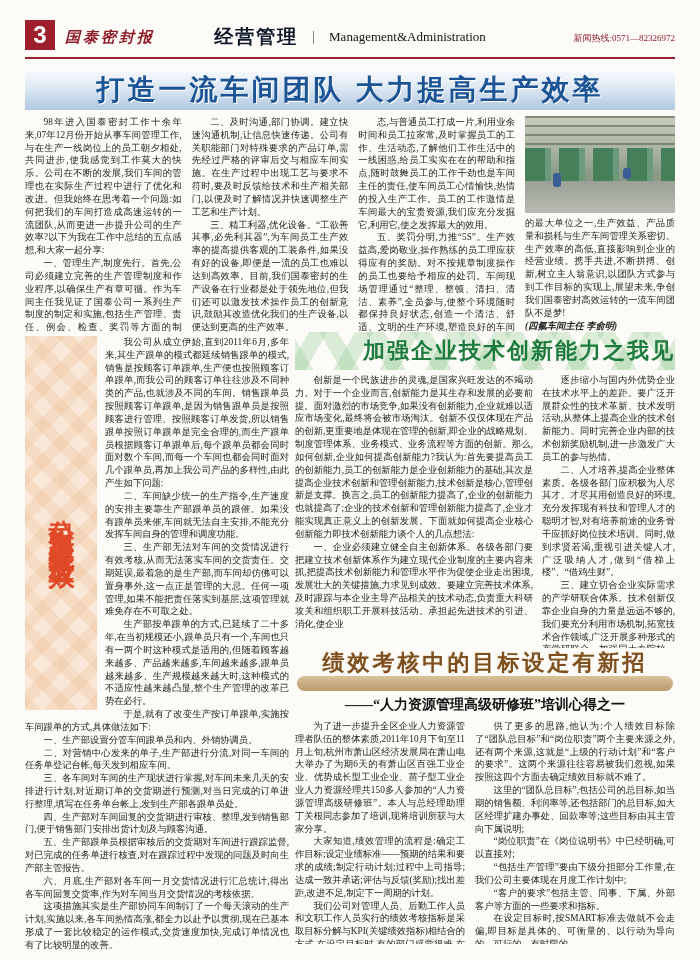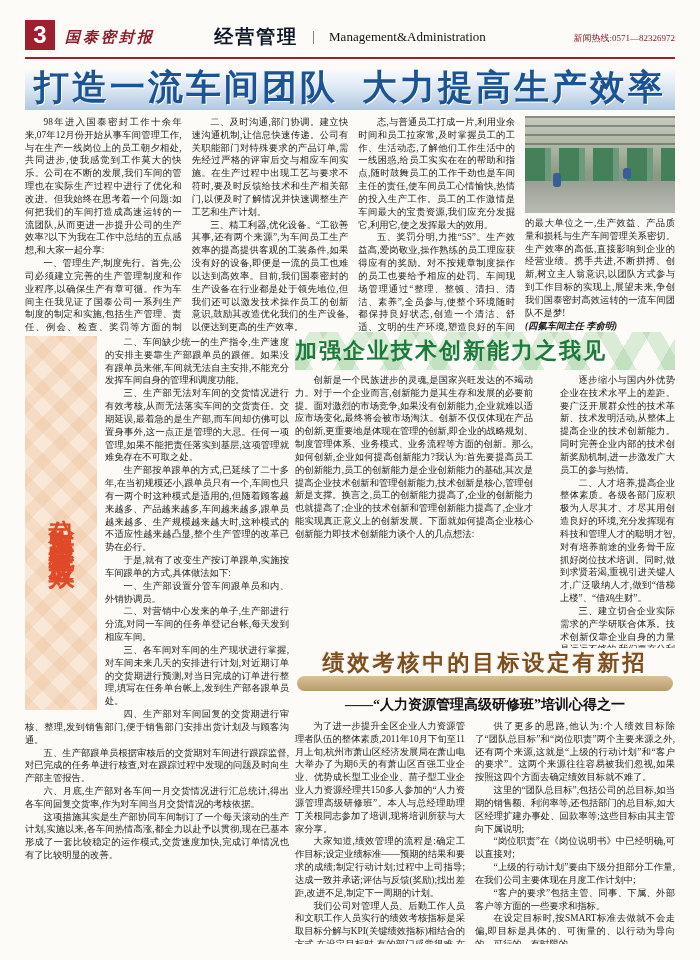--- a/index.html
+++ b/index.html
@@ -16,21 +16,21 @@
   .sec-cn{color:#0f172a;font-family:"Liberation Sans",sans-serif;font-size:19px;font-weight:bold;letter-spacing:2px;vertical-align:middle;}
   .sec-sep{color:#555;font-size:14px;margin:0 10px;vertical-align:middle;}
   .sec-en{color:#111;font-size:13px;font-weight:normal;vertical-align:middle;}
   .hotline{position:absolute;right:0;top:12px;color:#8d1b28;font-size:9px;}
   .hrule{position:absolute;left:25px;top:57px;width:650px;height:2px;background:#96222e;}
 
   
   .banner{position:absolute;left:25px;top:70px;width:650px;height:40px;
           background:linear-gradient(180deg,#f8fafd 0%,#dde8f3 45%,#b0c8e0 100%);
           text-align:center;}
-  .banner span{font-family:Liberation Mono, monospace;font-weight:bold;font-size:35px;line-height:40px;
+  .banner span{font-family:Liberation Sans, sans-serif;font-weight:bold;font-size:28px;line-height:40px;
           color:#1b5394;letter-spacing:3px;text-shadow:1px 1px 0 #ffffff;}
 
   
   .bodytext p{margin:0;font-size:9.3px;line-height:1.38;text-align:justify;text-indent:2em;}
   .bodytext p.noindent{text-indent:0;}
   .byline{margin-top:3px;font-size:9.5px;font-weight:bold;font-style:italic;text-align:right;text-indent:0 !important;}
 
   
   .art1{position:absolute;left:25px;top:116px;width:650px;height:216px;display:flex;gap:10px;}
   .art1 .col{flex:1 1 0;overflow:hidden;}
@@ -52,26 +52,26 @@
   .vtitle{float:left;width:72px;height:374px;margin:0 8px 6px 0;
           background-color:#f9e8d7;
           background-image:repeating-linear-gradient(45deg,rgba(233,176,128,.22) 0 12px,transparent 12px 26px),
                            repeating-linear-gradient(-45deg,rgba(233,176,128,.22) 0 12px,transparent 12px 26px);
           display:flex;align-items:center;justify-content:center;}
   .vtitle span{writing-mode:vertical-rl;text-orientation:upright;color:#e04a28;
           font-weight:bold;font-size:26px;letter-spacing:4px;line-height:1;}
 
   
   .art3{position:absolute;left:295px;top:332px;width:380px;}
-  .art3 .gtitle{height:38px;text-align:left;
+  .art3 .gtitle{height:38px;text-align:right;
           background-image:repeating-linear-gradient(60deg,rgba(140,200,140,.30) 0 16px,transparent 16px 40px),
                            repeating-linear-gradient(-60deg,rgba(140,200,140,.30) 0 16px,transparent 16px 40px);}
   .art3 .gtitle span{font-family:"Liberation Sans",sans-serif;font-weight:bold;font-size:22px;line-height:38px;
           color:#1c7a3d;letter-spacing:2px;}
-  .art3 .cols{display:flex;gap:27px;height:274px;margin-top:4px;}
+  .art3 .cols{display:flex;gap:9px;height:274px;margin-top:4px;}
   .art3 .colA{flex:0 0 238px;overflow:hidden;}
   .art3 .colB{flex:1 1 0;overflow:hidden;}
 
   
   .art4{position:absolute;left:295px;top:648px;width:380px;}
   .a4head{position:relative;height:46px;text-align:center;}
   .a4ribbon{position:absolute;left:2px;right:2px;bottom:3px;height:15px;border-radius:8px;
           background:linear-gradient(180deg,#d9c29a 0%,#b99a6c 100%);}
   .a4head span{position:relative;font-weight:bold;font-size:22px;letter-spacing:3px;color:#7d4e1e;
           text-shadow:1px 1px 0 #fff,-1px -1px 0 #f4e8d4;}
@@ -101,21 +101,21 @@
     <span>打造一流车间团队  大力提高生产效率</span>
   </div>
 
   <div class="art1 bodytext">
     <div class="col">
         <p>98年进入国泰密封工作十余年来,07年12月份开始从事车间管理工作,与在生产一线岗位上的员工朝夕相处,共同进步,使我感觉到工作莫大的快乐。公司在不断的发展,我们车间的管理也在实际生产过程中进行了优化和改进。但我始终在思考着一个问题:如何把我们的车间打造成高速运转的一流团队,从而更进一步提升公司的生产效率?以下为我在工作中总结的五点感想,和大家一起分享:</p>
         <p>一、管理生产,制度先行。首先,公司必须建立完善的生产管理制度和作业程序,以确保生产有章可循。作为车间主任我见证了国泰公司一系列生产制度的制定和实施,包括生产管理、责任、例会、检查、奖罚等方面的制度。随着企业的发展,规章也要因时而变,进一步完善我们的生产制度。</p>
       </div>
     <div class="col">
         <p>二、及时沟通,部门协调。建立快速沟通机制,让信息快速传递。公司有关职能部门对特殊要求的产品订单,需先经过严格的评审后交与相应车间实施。在生产过程中出现工艺与要求不符时,要及时反馈给技术和生产相关部门,以便及时了解情况并快速调整生产工艺和生产计划。</p>
-        <p>三、精工利器,优化设备。“工欲善其事,还有两个来源”,为车间员工生产效率的提高提供客观的工装条件,如果没有好的设备,即便是一流的员工也难以达到高效率。目前,我们国泰密封的生产设备在行业都是处于领先地位,但我们还可以激发技术操作员工的创新意识,鼓励其改造优化我们的生产设备,以便达到更高的生产效率。</p>
+        <p>三、精工利器,优化设备。“工欲善其事,必先利其器”,为车间员工生产效率的提高提供客观的工装条件,如果没有好的设备,即便是一流的员工也难以达到高效率。目前,我们国泰密封的生产设备在行业都是处于领先地位,但我们还可以激发技术操作员工的创新意识,鼓励其改造优化我们的生产设备,以便达到更高的生产效率。</p>
       </div>
     <div class="col">
         <p>态,与普通员工打成一片,利用业余时间和员工拉家常,及时掌握员工的工作、生活动态,了解他们工作生活中的一线困惑,给员工实实在在的帮助和指点,随时鼓舞员工的工作干劲也是车间主任的责任,使车间员工心情愉快,热情的投入生产工作。员工的工作激情是车间最大的宝贵资源,我们应充分发掘它,利用它,使之发挥最大的效用。</p>
         <p>五、奖罚分明,力推“5S”。生产效益高,爱岗敬业,操作熟练的员工理应获得应有的奖励。对不按规章制度操作的员工也要给予相应的处罚。车间现场管理通过“整理、整顿、清扫、清洁、素养”,全员参与,使整个环境随时都保持良好状态,创造一个清洁、舒适、文明的生产环境,塑造良好的车间形象,增强归属感。</p>
       </div>
     <div class="col4">
       <div class="photo">
         <div class="beams"></div>
         <div class="machines"></div>
         <div class="floor"></div>
@@ -127,20 +127,21 @@
         </div>
       <p class="byline">(四氟车间主任  李俞明)</p>
     </div>
   </div>
 
   <div class="art2 bodytext">
     <div class="vtitle">
       <span>公司生产跟单流程再造显效</span>
     </div>
     <div>
+        <p>我公司从成立伊始,直到2011年6月,多年来,其生产跟单的模式都延续销售跟单的模式,销售是按顾客订单跟单,生产便也按照顾客订单跟单,而我公司的顾客订单往往涉及不同种类的产品,也就涉及不同的车间。销售跟单员按照顾客订单跟单,是因为销售跟单员是按照顾客进行管理、按照顾客订单发货,所以销售跟单按照订单跟单是完全合理的,而生产跟单员根据顾客订单跟单后,每个跟单员都会同时面对数个车间,而每一个车间也都会同时面对几个跟单员,再加上我公司产品的多样性,由此产生如下问题:</p>
         <p>二、车间缺少统一的生产指令,生产速度的安排主要靠生产部跟单员的跟催。如果没有跟单员来催,车间就无法自主安排,不能充分发挥车间自身的管理和调度功能。</p>
         <p>三、生产部无法对车间的交货情况进行有效考核,从而无法落实车间的交货责任。交期延误,最着急的是生产部,而车间却仿佛可以置身事外,这一点正是管理的大忌。任何一项管理,如果不能把责任落实到基层,这项管理就难免存在不可取之处。</p>
         <p>生产部按单跟单的方式,已延续了二十多年,在当初规模还小,跟单员只有一个,车间也只有一两个时这种模式是适用的,但随着顾客越来越多、产品越来越多,车间越来越多,跟单员越来越多、生产规模越来越大时,这种模式的不适应性越来越凸显,整个生产管理的改革已势在必行。</p>
         <p>于是,就有了改变生产按订单跟单,实施按车间跟单的方式,具体做法如下:</p>
         <p>一、生产部设置分管车间跟单员和内、外销协调员。</p>
         <p>二、对营销中心发来的单子,生产部进行分流,对同一车间的任务单登记台帐,每天发到相应车间。</p>
         <p>三、各车间对车间的生产现状进行掌握,对车间未来几天的安排进行计划,对近期订单的交货期进行预测,对当日完成的订单进行整理,填写在任务单台帐上,发到生产部各跟单员处。</p>
         <p>四、生产部对车间回复的交货期进行审核、整理,发到销售部门,便于销售部门安排出货计划及与顾客沟通。</p>
         <p>五、生产部跟单员根据审核后的交货期对车间进行跟踪监督,对已完成的任务单进行核查,对在跟踪过程中发现的问题及时向生产部主管报告。</p>
         <p>六、月底,生产部对各车间一月交货情况进行汇总统计,得出各车间回复交货率,作为对车间当月交货情况的考核依据。</p>
@@ -149,20 +150,21 @@
 
   </div>
 
   <div class="art3">
     <div class="gtitle">
       <span>加强企业技术创新能力之我见</span>
     </div>
     <div class="cols bodytext">
       <div class="colA">
           <p>创新是一个民族进步的灵魂,是国家兴旺发达的不竭动力。对于一个企业而言,创新能力是其生存和发展的必要前提。面对激烈的市场竞争,如果没有创新能力,企业就难以适应市场变化,最终将会被市场淘汰。创新不仅仅体现在产品的创新,更重要地是体现在管理的创新,即企业的战略规划、制度管理体系、业务模式、业务流程等方面的创新。那么,如何创新,企业如何提高创新能力?我认为:首先要提高员工的创新能力,员工的创新能力是企业创新能力的基础,其次是提高企业技术创新和管理创新能力,技术创新是核心,管理创新是支撑。换言之,员工的创新能力提高了,企业的创新能力也就提高了;企业的技术创新和管理创新能力提高了,企业才能实现真正意义上的创新发展。下面就如何提高企业核心创新能力即技术创新能力谈个人的几点想法:</p>
+          <p>一、企业必须建立健全自主创新体系。各级各部门要把建立技术创新体系作为建立现代企业制度的主要内容来抓,把提高技术创新能力和管理水平作为促使企业走出困境,发展壮大的关键措施,力求见到成效。要建立完善技术体系,及时跟踪与本企业主导产品相关的技术动态,负责重大科研攻关和组织职工开展科技活动。承担起先进技术的引进、消化,使企业</p>
         </div>
       <div class="colB">
         <div>
             <p>逐步缩小与国内外优势企业在技术水平上的差距。要广泛开展群众性的技术革新、技术发明活动,从整体上提高企业的技术创新能力。同时完善企业内部的技术创新奖励机制,进一步激发广大员工的参与热情。</p>
             <p>二、人才培养,提高企业整体素质。各级各部门应积极为人尽其才、才尽其用创造良好的环境,充分发挥现有科技和管理人才的聪明才智,对有培养前途的业务骨干应抓好岗位技术培训。同时,做到求贤若渴,重视引进关键人才,广泛吸纳人才,做到“借梯上楼”、“借鸡生财”。</p>
             <p>三、建立切合企业实际需求的产学研联合体系。技术创新仅靠企业自身的力量是远远不够的,我们要充分利用市场机制,拓宽技术合作领域,广泛开展多种形式的产学研联合。加强同大专院校、科研机构的科技合作,促进科技成果的引进和转化,解决企业发展中的技术难题,提高技术水平。</p>
           </div>
 
       </div>
     </div>
@@ -178,21 +180,21 @@
       <div class="col1">
           <p>为了进一步提升全区企业人力资源管理者队伍的整体素质,2011年10月下旬至11月上旬,杭州市萧山区经济发展局在萧山电大举办了为期6天的有萧山区百强工业企业、优势成长型工业企业、苗子型工业企业人力资源经理共150多人参加的“人力资源管理高级研修班”。本人与总经理助理丁关根同志参加了培训,现将培训所获与大家分享。</p>
           <p>大家知道,绩效管理的流程是:确定工作目标;设定业绩标准——预期的结果和要求的成绩;制定行动计划;过程中上司指导;达成一致并承诺;评估与反馈(奖励);找出差距,改进不足,制定下一周期的计划。</p>
           <p>我们公司对管理人员、后勤工作人员和文职工作人员实行的绩效考核指标是采取目标分解与KPI(关键绩效指标)相结合的方式,在设定目标时,有的部门感觉很难,在第一个环节便卡壳了,二级考核指标不知道设什么,对个人更难找到合适的考核目标。人力资源部一般按目标层层分解的办法给予指导。</p>
         </div>
       <div class="col2">
         <div>
             <p>供了更多的思路,他认为:个人绩效目标除了“团队总目标”和“岗位职责”两个主要来源之外,还有两个来源,这就是“上级的行动计划”和“客户的要求”。这两个来源往往容易被我们忽视,如果按照这四个方面去确定绩效目标就不难了。</p>
             <p>这里的“团队总目标”,包括公司的总目标,如当期的销售额、利润率等,还包括部门的总目标,如大区经理扩建办事处、回款率等;这些目标由其主管向下属说明;</p>
             <p>“岗位职责”在《岗位说明书》中已经明确,可以直接对;</p>
-            <p>“上级的行动计划”要由下级分担部分工作量,在我们公司主要体现在月度工作计划中;</p>
+            <p>“包括生产管理”要由下级分担部分工作量,在我们公司主要体现在月度工作计划中;</p>
             <p>“客户的要求”包括主管、同事、下属、外部客户等方面的一些要求和指标。</p>
             <p>在设定目标时,按SMART标准去做就不会走偏,即目标是具体的、可衡量的、以行动为导向的、可行的、有时限的。</p>
           </div>
 
       </div>
     </div>
   </div>
 
 </div>
 

